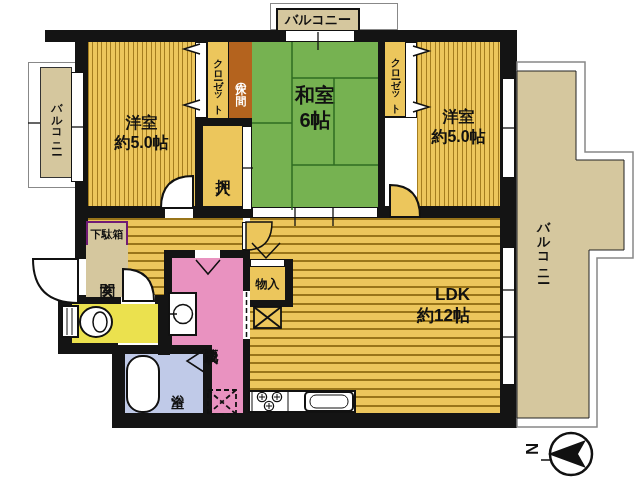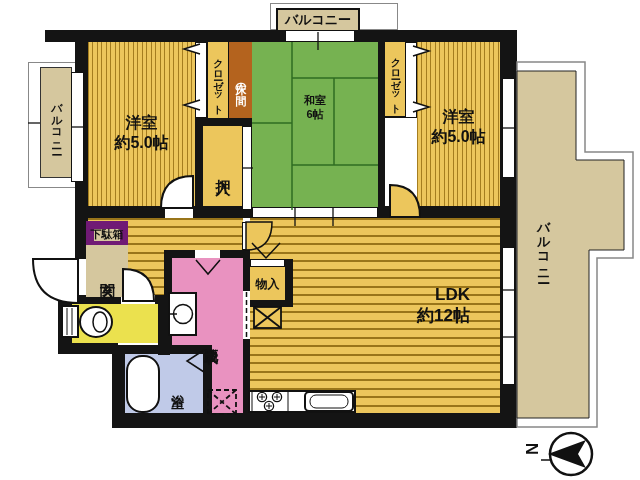--- a/index.html
+++ b/index.html
@@ -89,31 +89,31 @@
 
   <div class="abs whitebox" style="left:71px;top:72px;width:13px;height:110px;"></div>
   <div class="abs whitebox" style="left:502px;top:78px;width:13px;height:100px;"></div>
   <div class="abs whitebox" style="left:502px;top:247px;width:13px;height:138px;"></div>
   <div class="abs whitebox" style="left:285px;top:30px;width:70px;height:12px;"></div>
   <div class="abs whitebox" style="left:252px;top:207px;width:126px;height:11px;"></div>
   <div class="abs whitebox" style="left:242px;top:126px;width:10px;height:84px;"></div>
   <div class="abs whitebox" style="left:195px;top:42px;width:12px;height:76px;"></div>
   <div class="abs whitebox" style="left:405px;top:42px;width:12px;height:76px;"></div>
 
-  <div class="abs tan lbl" style="left:86px;top:221px;width:42px;height:28px;border:8px solid #701a75;font-size:11px;">
+  <div class="abs tan lbl" style="left:86px;top:221px;width:42px;height:28px;border:2px solid #701a75;font-size:11px;">
     <span>下駄箱</span>
   </div>
   <div class="abs tan" style="left:86px;top:245px;width:42px;height:52px;"></div>
   <div class="abs" style="left:248px;top:390px;width:108px;height:23px;background:#fff;border:2px solid #111;"></div>
 
   <div class="abs lbl" style="left:88px;top:105px;width:107px;height:56px;flex-direction:column;font-size:16px;">
     <span>洋室</span>
     <span>約5.0帖</span>
   </div>
-  <div class="abs lbl" style="left:252px;top:78px;width:126px;height:60px;flex-direction:column;font-size:11px;">
+  <div class="abs lbl" style="left:252px;top:78px;width:126px;height:60px;flex-direction:column;font-size:20px;">
     <span>和室</span>
     <span>6帖</span>
   </div>
   <div class="abs lbl" style="left:417px;top:98px;width:83px;height:58px;flex-direction:column;font-size:16px;">
     <span>洋室</span>
     <span>約5.0帖</span>
   </div>
   <div class="abs lbl" style="left:330px;top:278px;width:140px;height:54px;flex-direction:column;font-size:17px;align-items:flex-end;">
     <span>LDK</span>
     <span>約12帖</span>

